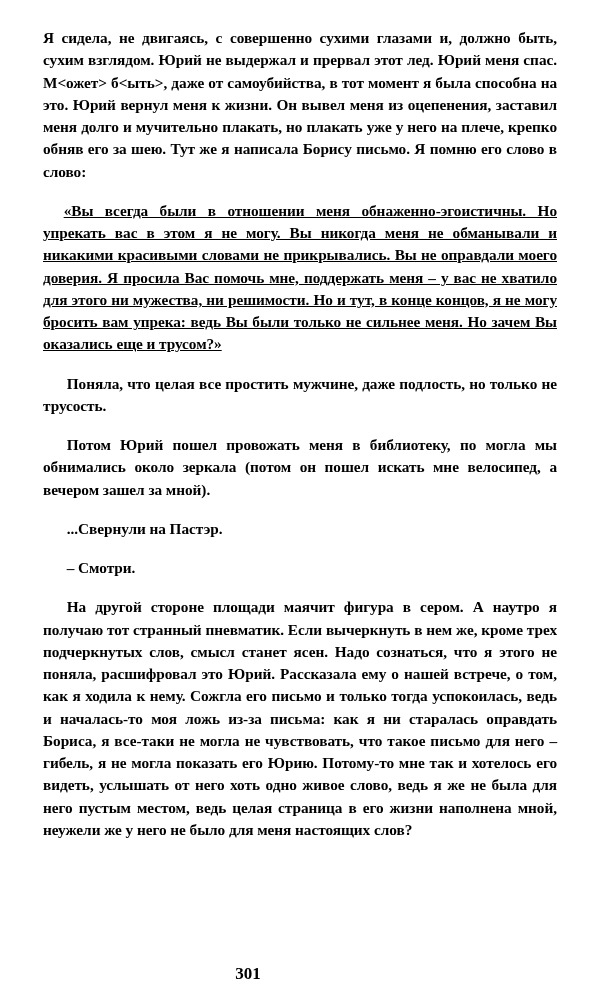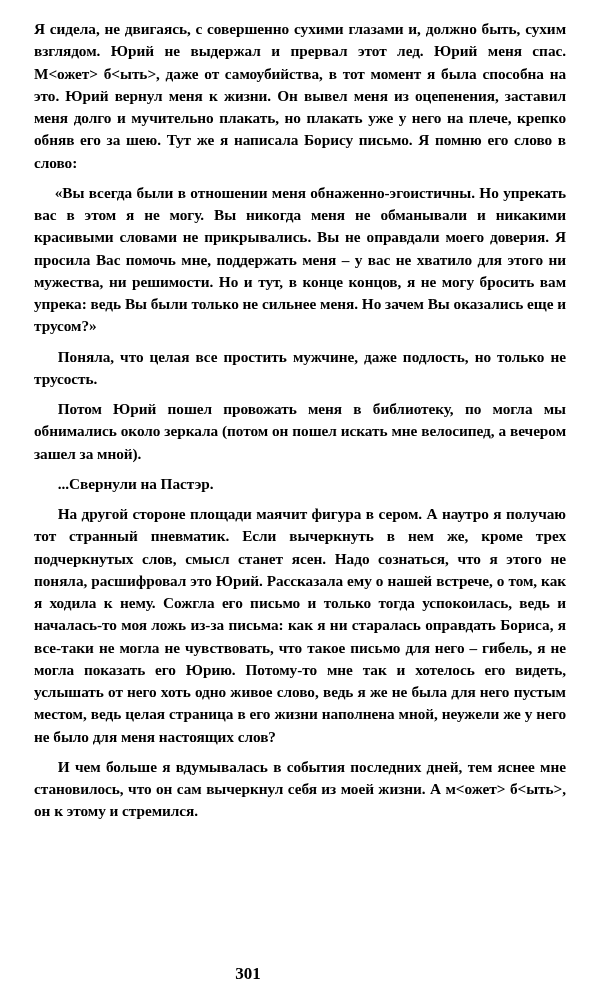--- a/index.html
+++ b/index.html
@@ -23,28 +23,29 @@
     position: relative;
   }
   .body-text {
     font-size: 15.3px;
     line-height: 1.455;
     text-align: justify;
     font-weight: bold;
     letter-spacing: -0.05px;
   }
   p {
-    margin: 8px;
+    margin: 17px;
     text-indent: 1.55em;
   }
   p.noindent {
     text-indent: 0;
   }
   p.quote {
     text-indent: 1.35em;
+    text-decoration: underline;
   }
   p.dialog {
     text-indent: 1.55em;
   }
   .page-number {
     position: absolute;
     bottom: 18px;
     left: 0;
     width: 496px;
     text-align: center;
@@ -56,17 +57,17 @@
 </head>
 <body>
 
 <div class="page">
   <div class="body-text">
     <p class="noindent">Я сидела, не двигаясь, с совершенно сухими глазами и, должно быть, сухим взглядом. Юрий не выдержал и прервал этот лед. Юрий меня спас. М&lt;ожет&gt; б&lt;ыть&gt;, даже от самоубийства, в тот момент я была способна на это. Юрий вернул меня к жизни. Он вывел меня из оцепенения, заставил меня долго и мучительно плакать, но плакать уже у него на плече, крепко обняв его за шею. Тут же я написала Борису письмо. Я помню его слово в слово:</p>
     <p class="quote">«Вы всегда были в отношении меня обнаженно-эгоистичны. Но упрекать вас в этом я не могу. Вы никогда меня не обманывали и никакими красивыми словами не прикрывались. Вы не оправдали моего доверия. Я просила Вас помочь мне, поддержать меня – у вас не хватило для этого ни мужества, ни решимости. Но и тут, в конце концов, я не могу бросить вам упрека: ведь Вы были только не сильнее меня. Но зачем Вы оказались еще и трусом?»</p>
     <p>Поняла, что целая все простить мужчине, даже подлость, но только не трусость.</p>
     <p>Потом Юрий пошел провожать меня в библиотеку, по могла мы обнимались около зеркала (потом он пошел искать мне велосипед, а вечером зашел за мной).</p>
     <p>...Свернули на Пастэр.</p>
+    <p class="dialog">– Смотри.</p>
     <p>На другой стороне площади маячит фигура в сером. А наутро я получаю тот странный пневматик. Если вычеркнуть в нем же, кроме трех подчеркнутых слов, смысл станет ясен. Надо сознаться, что я этого не поняла, расшифровал это Юрий. Рассказала ему о нашей встрече, о том, как я ходила к нему. Сожгла его письмо и только тогда успокоилась, ведь и началась-то моя ложь из-за письма: как я ни старалась оправдать Бориса, я все-таки не могла не чувствовать, что такое письмо для него – гибель, я не могла показать его Юрию. Потому-то мне так и хотелось его видеть, услышать от него хоть одно живое слово, ведь я же не была для него пустым местом, ведь целая страница в его жизни наполнена мной, неужели же у него не было для меня настоящих слов?</p>
-    <p>И чем больше я вдумывалась в события последних дней, тем яснее мне становилось, что он сам вычеркнул себя из моей жизни. А м&lt;ожет&gt; б&lt;ыть&gt;, он к этому и стремился.</p>
   </div>
   <div class="page-number">301</div>
 </div>
 
 </body></html>

